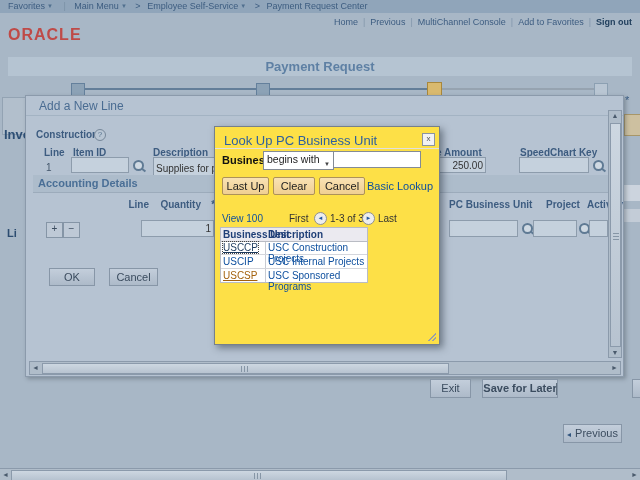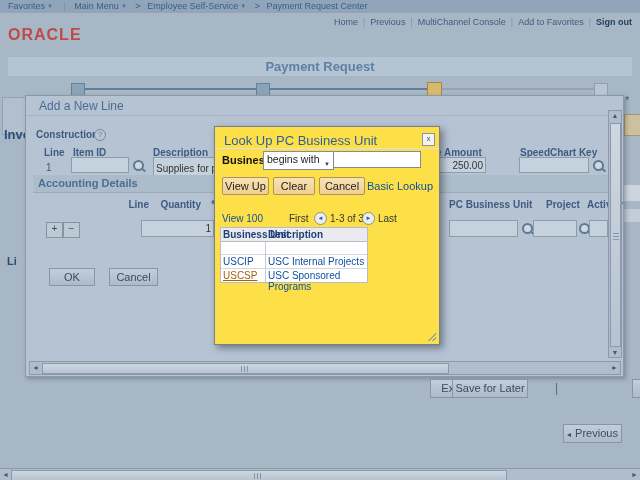--- a/index.html
+++ b/index.html
@@ -118,21 +118,21 @@
 
   <div class="abs trainline" style="left:83px;width:350px;background:#637e99;"></div>
   <div class="abs trainline" style="left:440px;width:156px;background:#96a3b0;"></div>
   <div class="abs stop" style="left:71px;"></div>
   <div class="abs stop" style="left:256px;"></div>
   <div class="abs stop active" style="left:427px;"></div>
   <div class="abs stop todo" style="left:594px;"></div>
 
   <div class="abs bgbox"></div>
   <div class="abs bgtext" style="left:4px;top:127px;">Invo</div>
-  <div class="abs bgli" style="left:7px;top:227px;margin-top:28px;">Li</div>
+  <div class="abs bgli" style="left:7px;top:227px;">Li</div>
   <div class="abs bgast">*</div>
   <div class="abs tanfrag"></div>
   <div class="abs band1"></div>
   <div class="abs band2"></div>
 
   <div class="abs modal">
     <div class="abs modal-titlebar"></div>
     <div class="abs modal-title">Add a New Line</div>
 
     <div class="abs lbl b" style="left:10px;top:33px;">Construction</div>
@@ -188,21 +188,21 @@
     <div class="abs sbtrack" style="left:3px;top:265px;width:590px;height:12px;">
       <div class="abs sbarrow" style="left:2px;top:2px;">◄</div>
       <div class="abs sbthumb" style="left:12px;top:1px;width:405px;height:9px;">
         <div class="abs hgrip" style="left:198px;top:2px;"></div>
       </div>
       <div class="abs sbarrow" style="right:2px;top:2px;">►</div>
     </div>
   </div>
 
   <div class="abs btn-gray" style="left:430px;top:379px;width:39px;height:17px;line-height:17px;">Exit</div>
-  <div class="abs btn-gray" style="left:452px;top:379px;width:74px;height:17px;line-height:17px;">Save for Later</div>
+  <div class="abs btn-gray" style="left:482px;top:379px;width:74px;height:17px;line-height:17px;font-weight:bold;">Save for Later</div>
   <div class="abs fsep" style="left:555px;top:381px;">|</div>
   <div class="abs btn-gray" style="left:563px;top:379px;width:57px;height:17px;line-height:17px;margin-top:45px;"><span class="prevarrow">◂</span><span>Previous</span></div>
   <div class="abs btn-gray" style="left:632px;top:379px;width:10px;height:17px;"></div>
 
   <div class="abs sbtrack" style="left:0;top:468px;width:640px;height:12px;border-left:none;border-right:none;">
     <div class="abs sbarrow" style="left:2px;top:2px;">◄</div>
     <div class="abs sbthumb" style="left:11px;top:1px;width:494px;height:9px;">
       <div class="abs hgrip" style="left:242px;top:2px;"></div>
     </div>
     <div class="abs sbarrow" style="right:2px;top:2px;">►</div>
@@ -210,41 +210,45 @@
 
   <div class="abs dialog">
     <div class="abs dlg-title">Look Up PC Business Unit</div>
     <div class="abs dlg-close">x</div>
     <div class="abs" style="left:0;top:21px;width:224px;height:1px;background:#e0e0e0;"></div>
 
     <div class="abs dlg-lbl" style="left:7px;top:27px;">Business Unit:</div>
     <div class="abs select" style="left:48px;top:24px;width:66px;height:17px;"><span>begins with</span><span class="sarrow">▼</span></div>
     <input class="abs input-white" style="left: 118px; top: 24px; width: 88px; height: 17px;" value="">
 
-    <div class="abs btn-tan" style="left:7px;top:50px;width:45px;height:16px;line-height:16px;">View Up</div>
+    <div class="abs btn-tan" style="left:7px;top:50px;width:45px;height:16px;line-height:16px;">Last Up</div>
     <div class="abs btn-tan" style="left:58px;top:50px;width:40px;height:16px;line-height:16px;">Clear</div>
     <div class="abs btn-tan" style="left:104px;top:50px;width:44px;height:16px;line-height:16px;">Cancel</div>
     <div class="abs link" style="left:152px;top:53px;">Basic Lookup</div>
 
 
     <div class="abs link" style="left:7px;top:86px;font-size:10px;">View 100</div>
     <div class="abs pg" style="left:74px;top:86px;">First</div>
     <div class="abs pgcirc" style="left:99px;top:85px;">◄</div>
     <div class="abs pg" style="left:115px;top:86px;">1-3 of 3</div>
     <div class="abs pgcirc" style="left:147px;top:85px;">►</div>
     <div class="abs pg" style="left:163px;top:86px;">Last</div>
 
     <div class="abs tbl" style="left:5px;top:100px;width:146px;height:54px;">
       <div class="cdiv"></div>
       <div class="abs tblhead" style="left:0;top:0;width:146px;height:13px;">
         <span class="abs th" style="left:2px;top:1px;">Business Unit</span>
         <span class="abs th" style="left:47px;top:1px;">Description</span>
       </div>
       <div class="rowline" style="top:26px;"></div>
       <div class="rowline" style="top:40px;"></div>
+      <div class="abs td" style="left:0;top:13px;width:146px;height:13px;">
+        <span class="abs ulink focused" style="left:2px;top:1px;">USCCP</span>
+        <span class="abs dlink" style="left:47px;top:1px;">USC Construction Projects</span>
+      </div>
       <div class="abs td" style="left:0;top:27px;width:146px;height:13px;">
         <span class="abs ulink" style="left:2px;top:1px;">USCIP</span>
         <span class="abs dlink" style="left:47px;top:1px;">USC Internal Projects</span>
       </div>
       <div class="abs td" style="left:0;top:41px;width:146px;height:13px;">
         <span class="abs ulink visited" style="left:2px;top:1px;">USCSP</span>
         <span class="abs dlink" style="left:47px;top:1px;">USC Sponsored Programs</span>
       </div>
     </div>
 

